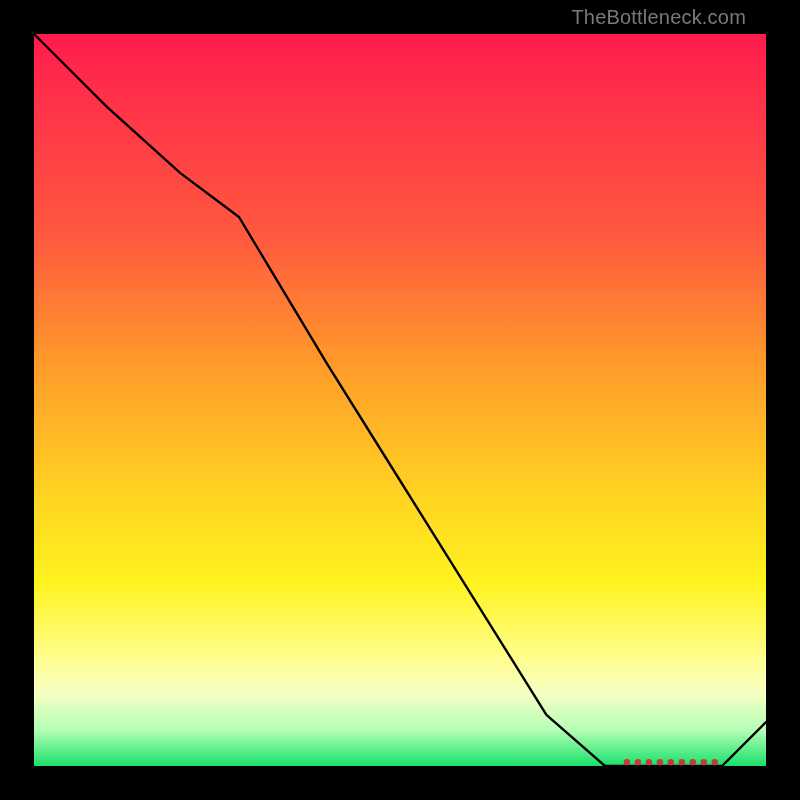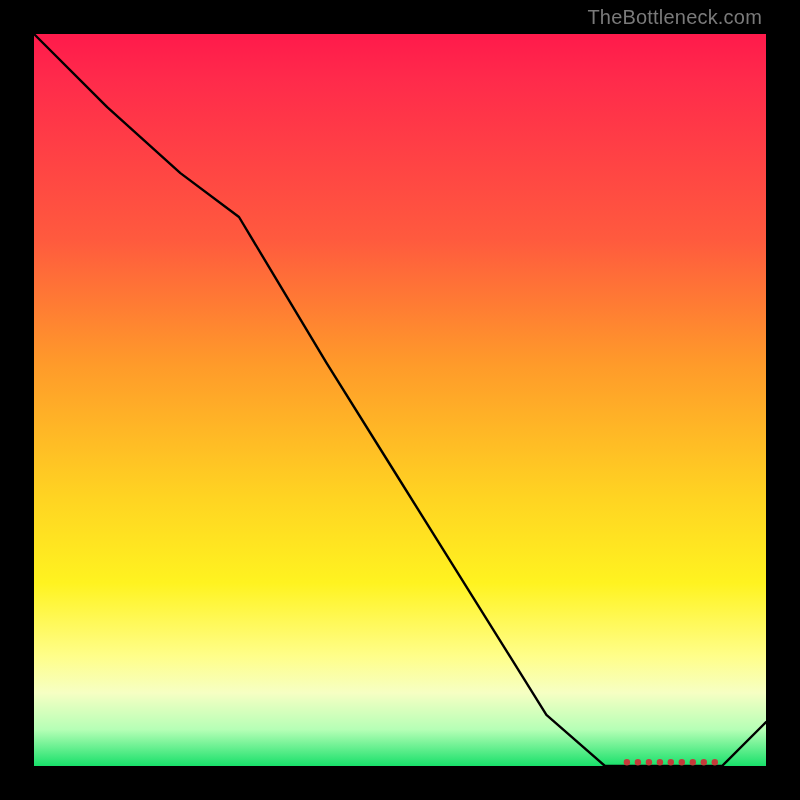--- a/index.html
+++ b/index.html
@@ -34,21 +34,21 @@
       #fff320 75%,
       #fffe8a 85%,
       #f6ffc3 90%,
       #b6ffb6 95%,
       #18e06a 100%
     );
   }
   .watermark {
     position: absolute;
     top: 6px;
-    right: 38px;
+    right: 54px;
     color: #7a7a7a;
     font-size: 20px;
     font-weight: 500;
     letter-spacing: 0.2px;
   }
   svg.curve {
     position: absolute;
     left: 0;
     top: 0;
     width: 732px;

